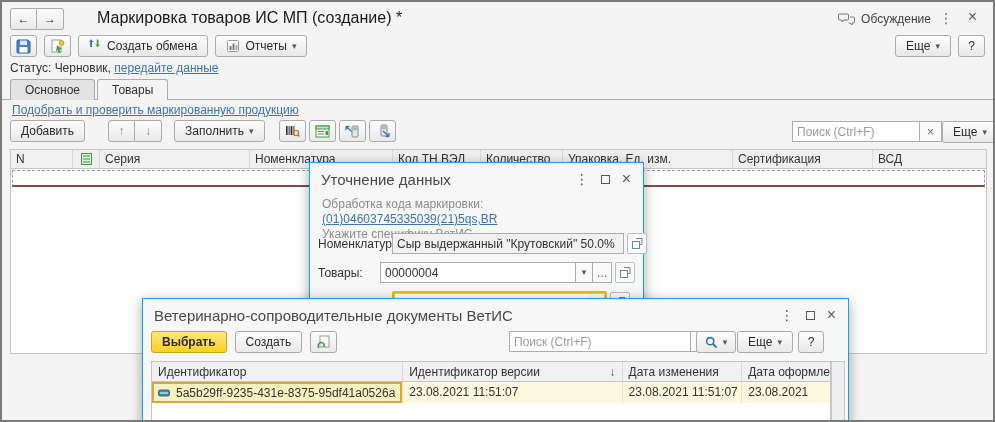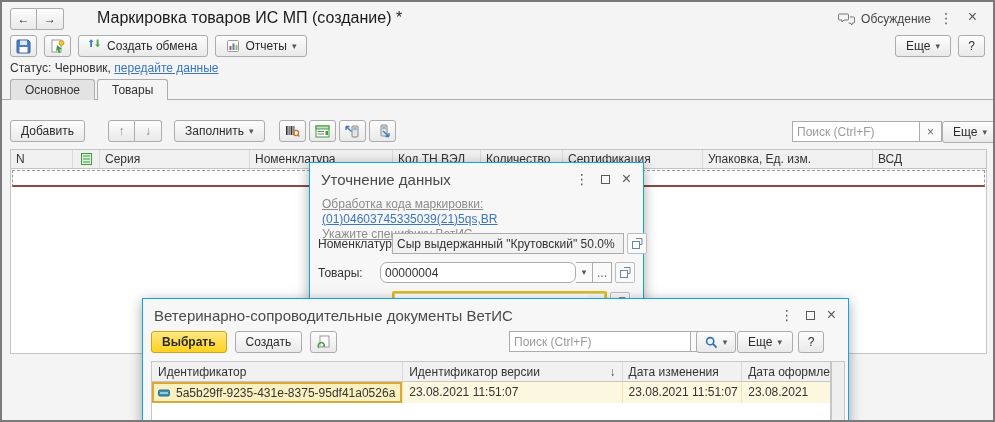--- a/index.html
+++ b/index.html
@@ -66,21 +66,21 @@
   .g-header { display: flex; height: 19px; background: #f0f0f0; border-bottom: 1px solid #c6c6c6; }
   .g-header .hcell { padding: 2px 5px; border-right: 1px solid #d9d9d9; overflow: hidden; white-space: nowrap; color: #333; }
   .empty-row { position: absolute; left: 1px; right: 1px; top: 20px; height: 17px; border: 1px dashed #9a9a9a; border-bottom: 2px solid #8a4a42; }
   
   .window { position: absolute; background: #f7f7f7; border: 1px solid #0ea5e9; box-shadow: 0 3px 12px rgba(0,0,0,.35); }
   .win-titlebar { position: relative; height: 30px; }
   .win-title { position: absolute; left: 11px; top: 8px; font-size: 15px; color: #4a4a4a; white-space: nowrap; }
   .win-icons { position: absolute; right: 12px; top: 8px; display: flex; gap: 12px; align-items: center; }
   
   .clarify { left: 307px; top: 160px; width: 335px; height: 245px; z-index: 10; }
-  .clarify-msg { position: absolute; left: 12px; top: 34px; line-height: 15px; color: #8c8c8c; text-decoration: underline; }
+  .clarify-msg { position: absolute; left: 12px; top: 34px; line-height: 15px; color: #8c8c8c; }
   .clarify-fields { position: absolute; left: 8px; top: 70px; right: 8px; display: flex; flex-direction: column; gap: 8px; }
   .f-row { display: flex; align-items: center; }
   .f-label { width: 74px; color: #333; }
   .f-widgets { display: flex; align-items: center; flex: 1; }
   .ro-input { background: #f1f1f1; }
   .vsd-wrap { display: inline-flex; border: 2px solid #e3c000; border-radius: 2px; }
   .vsd-wrap .inputbox, .vsd-wrap .attach-btn { border-color: #c9c9c9; height: 19px; }
   .open-btn { display: inline-flex; width: 20px; height: 21px; align-items: center; justify-content: center; margin-left: 3px; border: 1px solid #bdbdbd; border-radius: 2px; background: #fafafa; }
   
   .vetis { left: 140px; top: 296px; width: 707px; height: 130px; z-index: 20; }
@@ -179,20 +179,21 @@
     <span>Статус:</span>
     <span>Черновик,</span>
     <a class="link">передайте данные</a>
   </div>
 
   <div class="tabsbar">
     <div class="tab">Основное</div>
     <div class="tab active">Товары</div>
   </div>
 
+  <a class="link pick-link">Подобрать и проверить маркированную продукцию</a>
 
   <div class="goods-toolbar">
     <div class="btn">Добавить</div>
     <div class="arrow-pair">
       <div class="btn icon-only">
           <span class="arrow-glyph">↑</span>
         </div>
       <div class="btn icon-only">
           <span class="arrow-glyph">↓</span>
         </div>
@@ -267,22 +268,22 @@
               <line x1="2" y1="3" x2="9" y2="3" stroke="#3f9c3f"></line>
               <line x1="2" y1="6" x2="9" y2="6" stroke="#3f9c3f"></line>
               <line x1="2" y1="9" x2="9" y2="9" stroke="#3f9c3f"></line>
             </svg>
         </span>
       </div>
       <div class="hcell" style="width:150px">Серия</div>
       <div class="hcell" style="width:143px">Номенклатура</div>
       <div class="hcell" style="width:88px">Код ТН ВЭД</div>
       <div class="hcell" style="width:82px">Количество</div>
+      <div class="hcell" style="width:170px">Упаковка, Ед. изм.</div>
       <div class="hcell" style="width:140px">Сертификация</div>
-      <div class="hcell" style="width:170px">Упаковка, Ед. изм.</div>
       <div class="hcell" style="width:113px; border-right:none">ВСД</div>
     </div>
     <div class="empty-row"></div>
   </div>
 
   <div class="window clarify">
     <div class="win-titlebar">
       <div class="win-title">Уточнение данных</div>
       <div class="win-icons">
         <span class="winicon">⋮</span>
@@ -306,21 +307,21 @@
                   <rect x="0.5" y="3.5" width="7" height="7" fill="#fff" stroke="#6b87a0"></rect>
                   <path d="M4 0.5 h6 v6 h-2" fill="none" stroke="#6b87a0"></path>
                 </svg>
               </span>
           </span>
         </div>
       </div>
       <div class="f-row">
         <div class="f-label">Товары:</div>
         <div class="f-widgets">
-          <input class="inputbox" style="width: 196px; border-radius: 7px;" value="00000004">
+          <input class="inputbox" style="width: 196px;" value="00000004">
           <span class="attach-btn" style="width:17px">
               <span class="caret">▾</span>
             </span>
           <span class="attach-btn" style="width:19px">
               <span>...</span>
             </span>
           <span class="open-btn">
             <span>
                 <svg width="11" height="11" viewBox="0 0 11 11">
                   <rect x="0.5" y="3.5" width="7" height="7" fill="#fff" stroke="#6b87a0"></rect>

